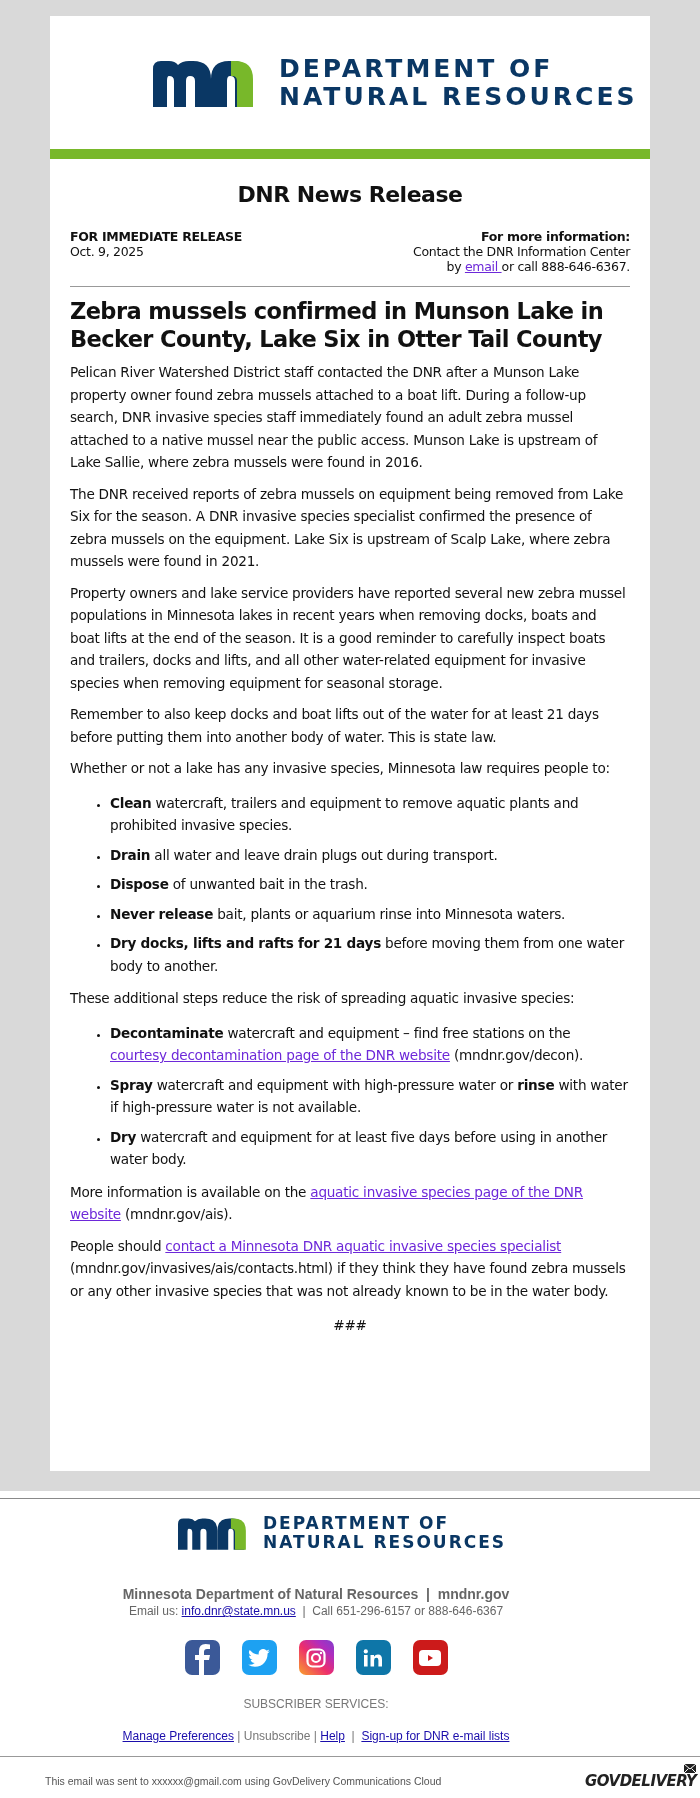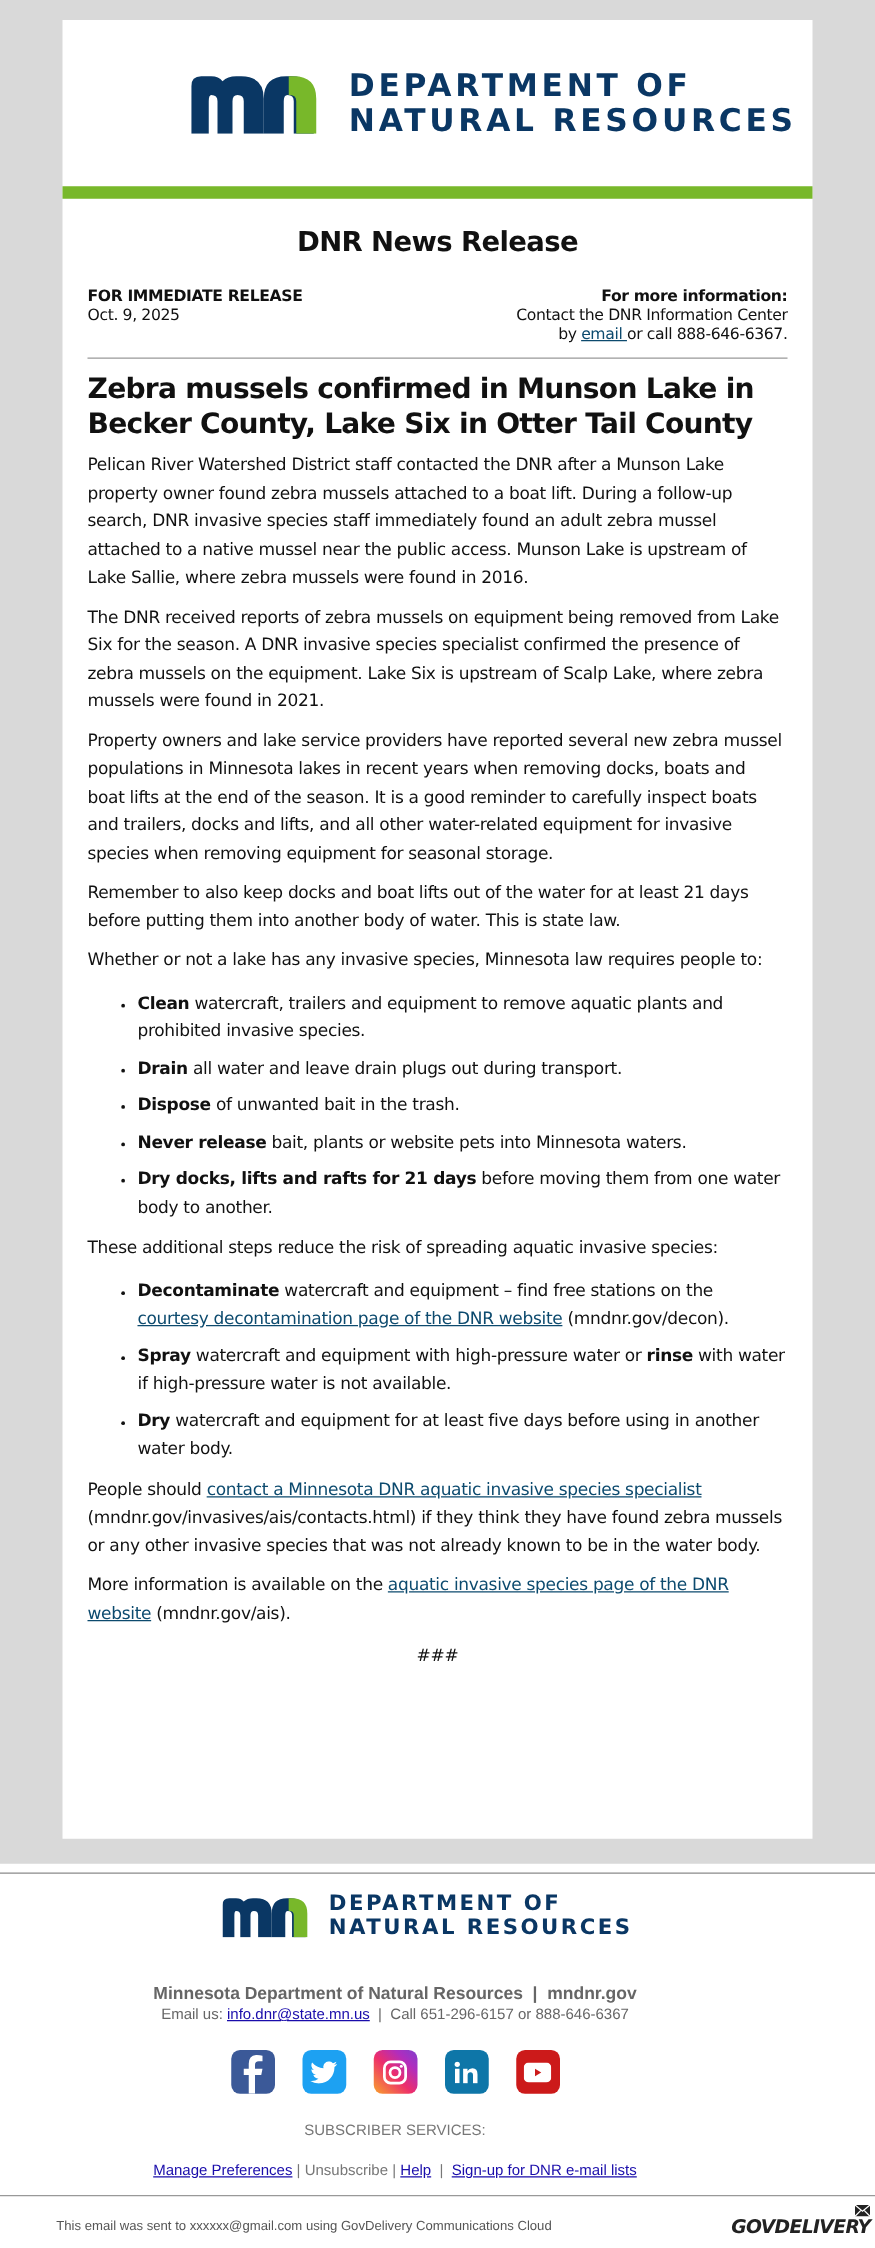--- a/index.html
+++ b/index.html
@@ -12,21 +12,21 @@
   .logo-bottom { left: 142px; top: 1515px; }
   .logo .wordmark { font-family: "DejaVu Sans", sans-serif; font-weight: bold; color: #0a3764; letter-spacing: 3px; line-height: 1; }
   .logo-top .wordmark { font-size: 25px; margin-left: 14px; }
   .logo-bottom .wordmark { font-size: 17px; margin-left: 9px; letter-spacing: 2px; }
   .green-bar { position: absolute; left: 0; top: 133px; width: 600px; height: 10px; background: #78b82a; }
   .doc { position: absolute; left: 20px; top: 160px; width: 560px; font-family: "DejaVu Sans", sans-serif; color: #111; }
   .release-title { text-align: center; font-size: 22px; font-weight: bold; margin: 6px 0 0 0; letter-spacing: -0.5px; }
   .meta { display: flex; justify-content: space-between; margin-top: 22px; font-size: 12.5px; line-height: 15px; letter-spacing: -0.3px; }
   .meta .left b, .meta .right b { font-weight: bold; }
   .meta .right { text-align: right; }
-  a.lnk { color: #0c4a6e; text-decoration: underline; }
+  a.lnk { color: #6d28d9; text-decoration: underline; }
   .rule { border: 0; border-top: 1px solid #999; margin: 12px 0 10px 0; }
   .headline { font-size: 22.5px; font-weight: bold; line-height: 28px; margin: 0 0 8px 0; letter-spacing: -0.6px; }
   .doc p { font-size: 13.6px; line-height: 22.5px; margin: 0 0 9px 0; letter-spacing: -0.25px; }
   .doc ul { margin: 12px 0 10px 0; padding-left: 40px; }
   .doc li { font-size: 13.6px; line-height: 22.5px; margin-bottom: 7px; letter-spacing: -0.25px; }
   .doc li::marker { font-size: 11px; }
   .endmark { text-align: center; margin-top: 12px !important; }
   .footer-rule-top { position: absolute; left: 0; top: 1498px; width: 700px; height: 1px; background: #8a8a8a; }
   .footer { position: absolute; left: 0; top: 1586px; width: 632px; text-align: center; color: #666; }
   .footer .org { font-size: 14px; font-weight: bold; color: #666; }
@@ -88,35 +88,35 @@
     <p>Pelican River Watershed District staff contacted the DNR after a Munson Lake property owner found zebra mussels attached to a boat lift. During a follow-up search, DNR invasive species staff immediately found an adult zebra mussel attached to a native mussel near the public access. Munson Lake is upstream of Lake Sallie, where zebra mussels were found in 2016.</p>
     <p>The DNR received reports of zebra mussels on equipment being removed from Lake Six for the season. A DNR invasive species specialist confirmed the presence of zebra mussels on the equipment. Lake Six is upstream of Scalp Lake, where zebra mussels were found in 2021.</p>
     <p>Property owners and lake service providers have reported several new zebra mussel populations in Minnesota lakes in recent years when removing docks, boats and boat lifts at the end of the season. It is a good reminder to carefully inspect boats and trailers, docks and lifts, and all other water-related equipment for invasive species when removing equipment for seasonal storage.</p>
     <p>Remember to also keep docks and boat lifts out of the water for at least 21 days before putting them into another body of water. This is state law.</p>
     <p>Whether or not a lake has any invasive species, Minnesota law requires people to:</p>
 
     <ul>
       <li><b>Clean</b><span> watercraft, trailers and equipment to remove aquatic plants and prohibited invasive species.</span></li>
       <li><b>Drain</b><span> all water and leave drain plugs out during transport.</span></li>
       <li><b>Dispose</b><span> of unwanted bait in the trash.</span></li>
-      <li><b>Never release</b><span> bait, plants or website pets into Minnesota waters.</span></li>
+      <li><b>Never release</b><span> bait, plants or aquarium rinse into Minnesota waters.</span></li>
       <li><b>Dry docks, lifts and rafts for 21 days</b><span> before moving them from one water body to another.</span></li>
     </ul>
 
     <p>These additional steps reduce the risk of spreading aquatic invasive species:</p>
 
     <ul>
       <li><b>Decontaminate</b><span> watercraft and equipment – find free stations on the </span><a class="lnk" href="#">courtesy decontamination page of the DNR website</a><span> (mndnr.gov/decon).</span></li>
       <li><b>Spray</b><span> watercraft and equipment with high-pressure water or </span><b>rinse</b><span> with water if high-pressure water is not available.</span></li>
       <li><b>Dry</b><span> watercraft and equipment for at least five days before using in another water body.</span></li>
     </ul>
 
+    <p><span>More information is available on the </span><a class="lnk" href="#">aquatic invasive species page of the DNR website</a><span> (mndnr.gov/ais).</span></p>
+
     <p><span>People should </span><a class="lnk" href="#">contact a Minnesota DNR aquatic invasive species specialist</a><span> (mndnr.gov/invasives/ais/contacts.html) if they think they have found zebra mussels or any other invasive species that was not already known to be in the water body.</span></p>
-
-    <p><span>More information is available on the </span><a class="lnk" href="#">aquatic invasive species page of the DNR website</a><span> (mndnr.gov/ais).</span></p>
 
     <p class="endmark">###</p>
   </div>
 </div>
 
 <div class="footer-rule-top"></div>
 
 <div class="logo logo-bottom">
   <svg class="mark" width="76" height="33" viewBox="0 0 112 48">
     <path d="M0 48 V10 Q0 2 8 2 H16 Q22 2 25 6 Q29 2 36 2 H40 Q58 2 58 20 V48 H42 V22 Q42 17 37 17 Q33 17 33 22 V48 H21 V22 Q21 17 16 17 Q14 17 14 22 V48 Z" fill="#0a3764"></path>

